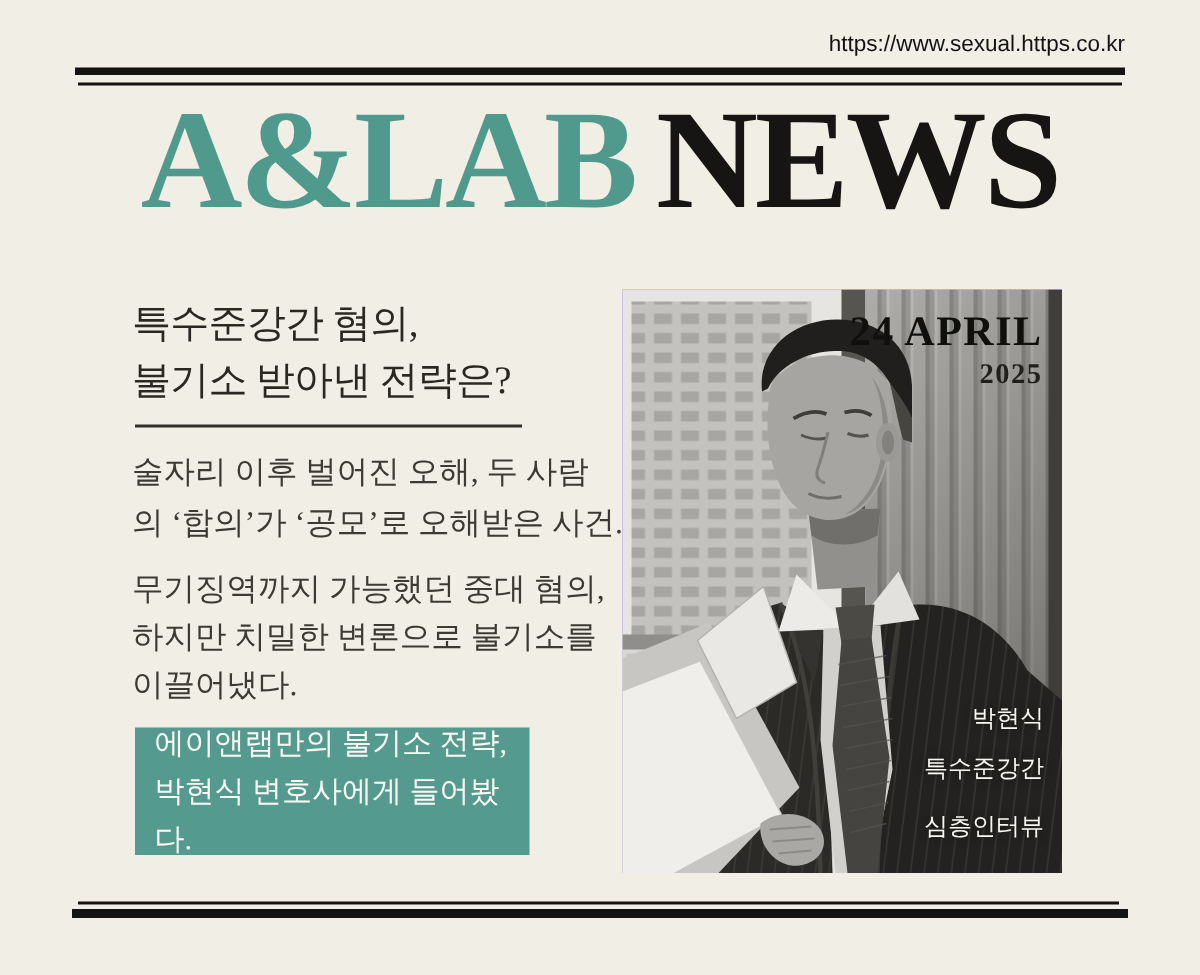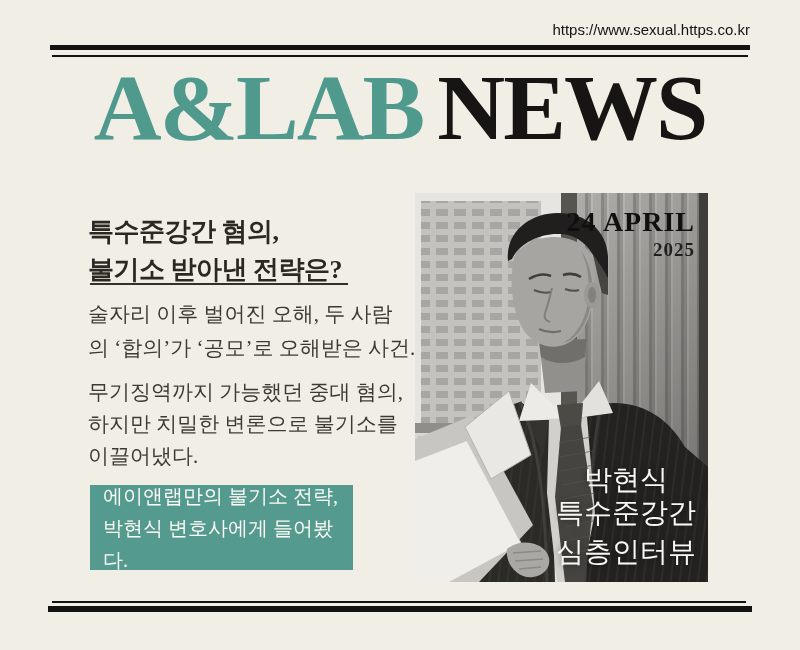--- a/index.html
+++ b/index.html
@@ -17,21 +17,21 @@
   .rule-top-thin     { left:52px; top:55px;  width:696px; height:2px; }
   .rule-bottom-thin  { left:52px; top:601px; width:694px; height:2px; }
   .rule-bottom-thick { left:48px; top:606px; width:704px; height:6px; }
 
   .masthead { position:absolute; top:56px; left:0; width:100%; text-align:center;
               font-size:94px; font-weight:700; letter-spacing:-2px; line-height:1.1;
               white-space:nowrap; }
   .masthead .brand { color:#4f9a8d; }
   .masthead .news  { color:#161513; margin-left:14px; }
 
-  .headline { position:absolute; left:88px; top:213px; font-size:26px; font-weight:700;
+  .headline { position:absolute; left:88px; top:197px; font-size:26px; font-weight:400;
               color:#2b2823; line-height:38px; letter-spacing:-0.5px; }
   .headline .line { display:block; }
 
   .divider { position:absolute; left:90px; top:283px; width:258px; height:2px; background:#33302b; }
 
   .para { position:absolute; left:88px; font-size:21px; color:#3d3a34; }
   .para .line { display:block; }
   .para-1 { top:297px; line-height:34px; }
   .para-2 { top:376px; line-height:32px; }
 
@@ -41,22 +41,22 @@
                    padding-left:13px; }
 
   .photo { position:absolute; left:415px; top:193px; width:293px; height:389px;
            background:#8b5cf6; }
   .photo svg { position:absolute; left:0; top:0; display:block; }
 
   .photo-date { position:absolute; top:14px; right:13px; text-align:right; color:#0f0f0e; }
   .photo-date .date-main { font-size:28px; font-weight:700; letter-spacing:1px; line-height:30px; }
   .photo-date .date-year { font-size:19px; font-weight:700; margin-top:2px; letter-spacing:1px; color:#201f1e; }
 
-  .photo-caption { position:absolute; right:12px; top:270px; text-align:center;
-                   color:#f8f7f3; font-size:28px; line-height:33px;
+  .photo-caption { position:absolute; right:12px; top:270px; text-align:right;
+                   color:#f8f7f3; font-size:16px; line-height:33px;
                    text-shadow:0 0 6px rgba(0,0,0,0.5); }
   .photo-caption .caption-gap { margin-top:6px; }
 </style>
 </head>
 <body>
 
 <div class="page">
 
   <div class="url">https://www.sexual.https.co.kr</div>
 

